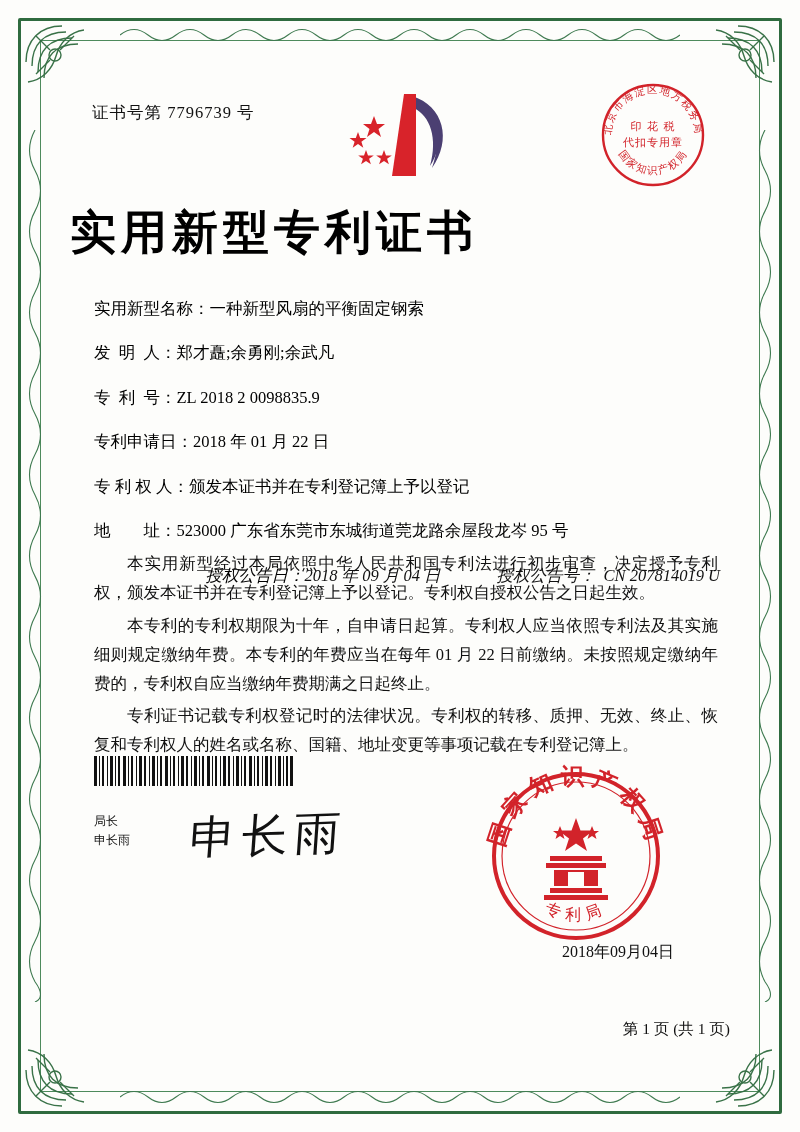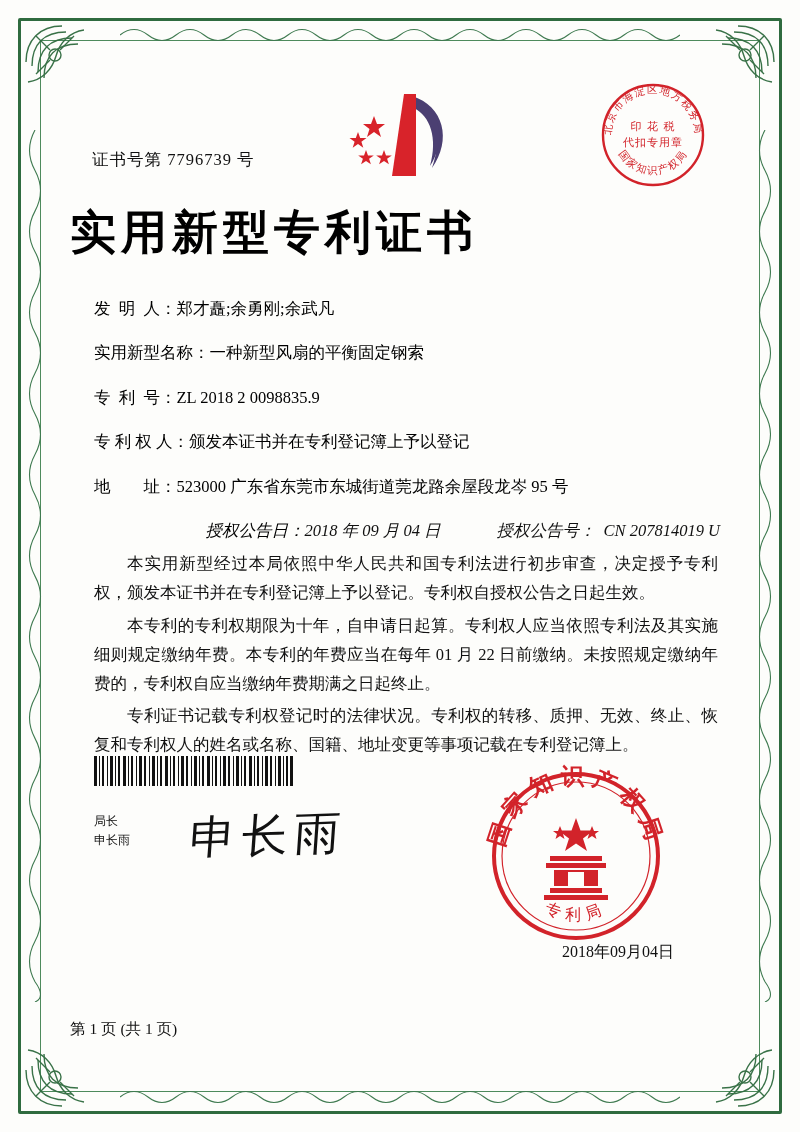--- a/index.html
+++ b/index.html
@@ -68,21 +68,20 @@
   }
 
   .cert-no {
     position: absolute;
     left: 22px;
     top: 32px;
     font-size: 16.5px;
     letter-spacing: 1px;
     color: #111;
     font-family: "Liberation Serif", "DejaVu Serif", serif;
-    margin-top: 47px;
   }
 
   
   .logo {
     position: absolute;
     left: 50%;
     top: 18px;
     transform: translateX(-50%);
     width: 160px;
     height: 96px;
@@ -204,21 +203,21 @@
     top: 872px;
     font-size: 16px;
     color: #111;
   }
 
   .footer {
     position: absolute;
     left: 0;
     right: 0;
     bottom: 22px;
-    text-align: left;
+    text-align: right;
     font-size: 15.5px;
     color: #111;
     margin-top: 38px;
   }
 </style>
 </head>
 <body>
 
 <div class="page">
 
@@ -343,30 +342,34 @@
         </text>
         <text x="59" y="54" font-size="11" fill="#d2232a" text-anchor="middle" font-family="'DejaVu Sans', sans-serif" letter-spacing="1">印 花 税</text>
         <text x="59" y="70" font-size="11" fill="#d2232a" text-anchor="middle" font-family="'DejaVu Sans', sans-serif" letter-spacing="1">代扣专用章</text>
       </svg>
     </div>
 
     <div class="title">实用新型专利证书</div>
 
     <div class="fields">
       <div class="field">
+        <span class="lbl">实用新型名称：</span>
+        <span class="val">一种新型风扇的平衡固定钢索</span>
+      </div>
+      <div class="field">
         <span class="lbl">发  明  人：</span>
         <span class="val">郑才矗;余勇刚;余武凡</span>
       </div>
       <div class="field">
-        <span class="lbl">实用新型名称：</span>
-        <span class="val">一种新型风扇的平衡固定钢索</span>
-      </div>
-      <div class="field">
         <span class="lbl">专  利  号：</span>
         <span class="val">ZL 2018 2 0098835.9</span>
+      </div>
+      <div class="field">
+        <span class="lbl">专利申请日：</span>
+        <span class="val">2018 年 01 月 22 日</span>
       </div>
       <div class="field">
         <span class="lbl">专 利 权 人：</span>
         <span class="val">颁发本证书并在专利登记簿上予以登记</span>
       </div>
       <div class="field">
         <span class="lbl">地        址：</span>
         <span class="val">523000 广东省东莞市东城街道莞龙路余屋段龙岑 95 号</span>
       </div>
       <div class="field split">

